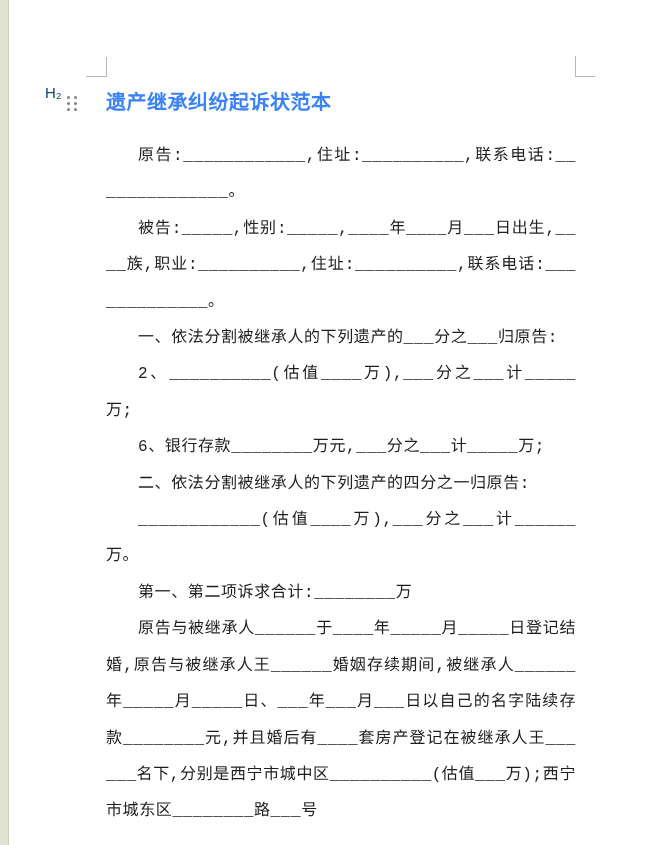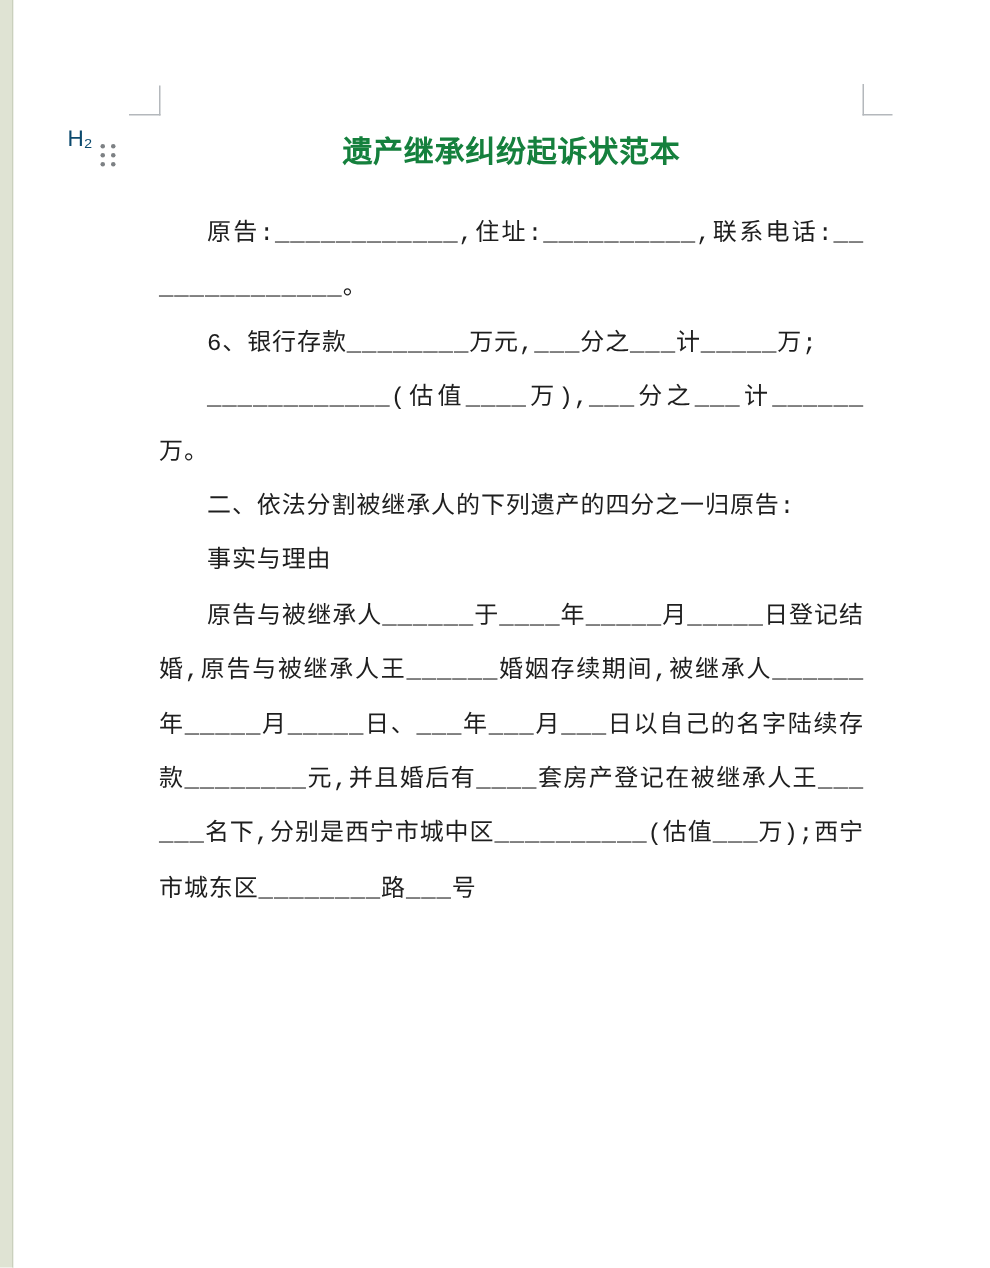--- a/index.html
+++ b/index.html
@@ -43,22 +43,22 @@
     width:3px; height:3px; border-radius:50%;
     background:#7d8184; display:block;
   }
   
   .text-area {
     position:absolute; left:97px; top:87px; width:470px;
     color:#1e1e1e;
   }
   .doc-title {
     margin:0 0 21px 0;
-    font-size:20px; font-weight:700; color:#15803d;
-    text-align:center; line-height:30px;
+    font-size:20px; font-weight:700; color:#3b82f6;
+    text-align:left; line-height:30px;
     letter-spacing:0.5px;
   }
   .doc-paragraphs p {
     margin:0;
     font-size:16px; line-height:36.4px;
     text-align:justify;
     text-indent:2em;
     word-break:break-all;
     letter-spacing:0.6px;
     font-family:Liberation Mono, monospace;
@@ -82,20 +82,23 @@
       <i></i>
     <i></i>
       <i></i>
   </div>
 
   <div class="text-area">
     <h1 class="doc-title">遗产继承纠纷起诉状范本</h1>
     <div class="doc-paragraphs">
 
     <p>原告:____________,住址:__________,联系电话:______________。</p>
+        <p>被告:_____,性别:_____,____年____月___日出生,____族,职业:__________,住址:__________,联系电话:_____________。</p>
+        <p>一、依法分割被继承人的下列遗产的___分之___归原告:</p>
+        <p>2、__________(估值____万),___分之___计_____万;</p>
         <p>6、银行存款________万元,___分之___计_____万;</p>
+        <p>二、依法分割被继承人的下列遗产的四分之一归原告:</p>
         <p>____________(估值____万),___分之___计______万。</p>
-        <p>二、依法分割被继承人的下列遗产的四分之一归原告:</p>
-        <p>事实与理由</p>
+        <p>第一、第二项诉求合计:________万</p>
         <p>原告与被继承人______于____年_____月_____日登记结婚,原告与被继承人王______婚姻存续期间,被继承人______年_____月_____日、___年___月___日以自己的名字陆续存款________元,并且婚后有____套房产登记在被继承人王______名下,分别是西宁市城中区__________(估值___万);西宁市城东区________路___号</p>
       </div>
   </div>
 </div>
 
 </body></html>

